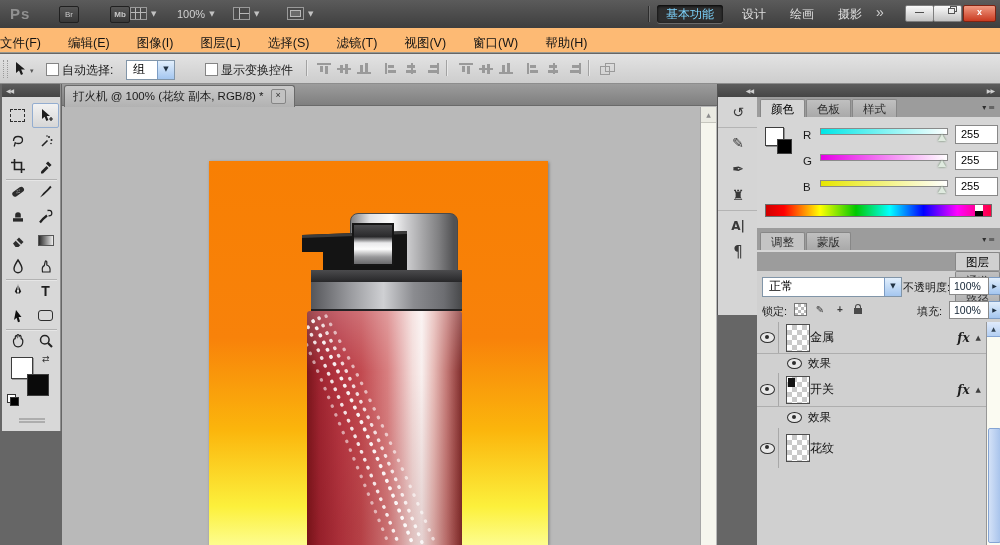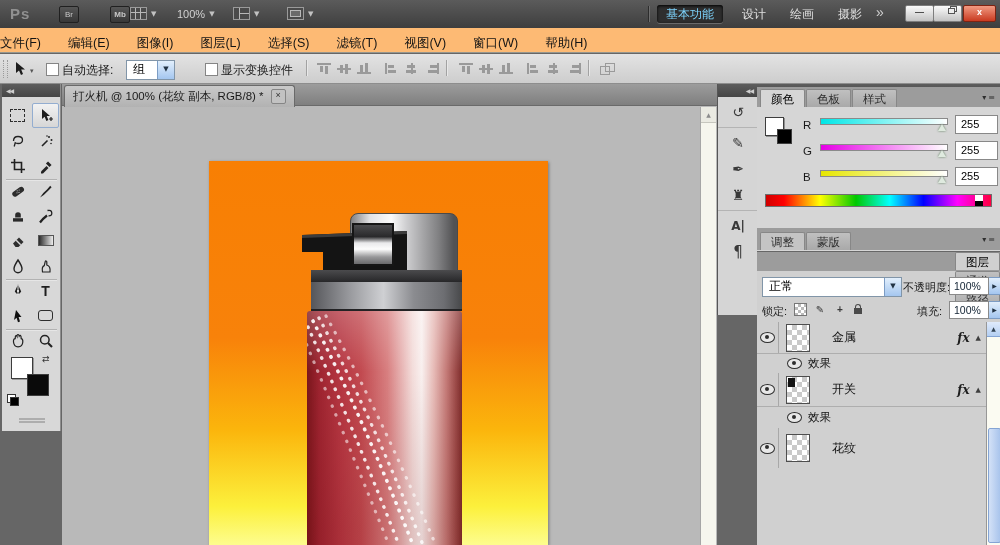--- a/index.html
+++ b/index.html
@@ -118,21 +118,21 @@
          line-height:13px;text-align:right;padding-right:6px;box-sizing:border-box;font-family:"DejaVu Sans",sans-serif;letter-spacing:-1px;}
   .panel{background:#d6d6d6;}
   .ptabrow{height:20px;background:#9c9c9c;display:flex;align-items:flex-end;padding-left:3px;gap:1px;}
   .ptab{height:18px;padding:0 10px;font-size:11.5px;color:#2e2e2e;background:linear-gradient(#c0c0c0,#a9a9a9);
         border:1px solid #878787;border-bottom:none;border-radius:2px 2px 0 0;line-height:18px;box-sizing:border-box;}
   .ptab.active{background:#d6d6d6;color:#000;}
   .pmenu{margin-left:auto;margin-right:5px;align-self:center;color:#2e2e2e;font-size:8px;display:flex;gap:2px;align-items:center;
          font-family:"DejaVu Sans",sans-serif;}
 
   
-  .colorpanel{left:0;top:3px;width:243px;height:164px;}
+  .colorpanel{left:0;top:13px;width:243px;height:164px;}
   .cfg{left:8px;top:30px;width:17px;height:17px;background:#fff;border:1px solid #3e3e3e;box-shadow:1px 1px 0 #909090;}
   .cbg{left:20px;top:42px;width:13px;height:13px;background:#000;border:1px solid #3e3e3e;}
   .chan{position:absolute;left:46px;display:flex;align-items:center;gap:7px;}
   .chan .lab{width:10px;font-size:11.5px;color:#1a1a1a;}
   .trackwrap{position:relative;width:128px;height:14px;}
   .track{width:128px;height:7px;border:1px solid #8a8a8a;box-sizing:border-box;}
   .tri{position:absolute;right:2px;top:6px;width:0;height:0;border-left:4px solid transparent;border-right:4px solid transparent;
        border-bottom:7px solid #dfeadf;filter:drop-shadow(0 0 1px #5a7a5a);}
   .cval{width:36px;height:17px;background:#fff;border:1px solid #888;font-size:11px;line-height:17px;padding-left:5px;color:#000;box-sizing:content-box;}
   .spectrum{left:8px;top:107px;width:227px;height:13px;border:1px solid #6e6e6e;box-sizing:border-box;
@@ -165,21 +165,21 @@
   .lrow{position:relative;display:flex;align-items:center;border-bottom:1px solid #aeaeae;box-sizing:border-box;background:#d0d0d0;}
   .eyecell{width:21px;align-self:stretch;border-right:1px solid #a8a8a8;display:flex;align-items:center;justify-content:center;flex:none;}
   .eye{display:inline-block;width:13px;height:9px;border:1px solid #2e2e2e;border-radius:50%;background:#e8e8e8;position:relative;}
   .eye::after{content:"";position:absolute;left:3.5px;top:1.5px;width:4px;height:4px;border-radius:50%;background:#2e2e2e;}
   .lthumb{position:relative;width:22px;height:26px;margin-left:7px;border:1px solid #4e4e4e;flex:none;
           background-color:#fff;
           background-image:linear-gradient(45deg,#c9c9c9 25%,transparent 25%,transparent 75%,#c9c9c9 75%),
                            linear-gradient(45deg,#c9c9c9 25%,transparent 25%,transparent 75%,#c9c9c9 75%);
           background-size:10px 10px;background-position:0 0,5px 5px;}
   .lthumb.notch::after{content:"";position:absolute;left:1px;top:1px;width:7px;height:9px;background:#141414;}
-  .lname{margin-left:22px;font-size:12px;color:#101010;white-space:nowrap;}
+  .lname{margin-left:0;font-size:12px;color:#101010;white-space:nowrap;}
   .fxbadge{margin-left:auto;font-family:"DejaVu Serif",serif;font-style:italic;font-weight:bold;font-size:12px;color:#1e1e1e;}
   .fxarrow{font-size:7px;color:#3e3e3e;margin:0 5px 0 6px;font-family:"DejaVu Sans",sans-serif;}
   .sub .lname{font-size:11.5px;}
   .selrow{background:#3a69c8;}
   .selrow .lname{color:#fff;}
   .selrow .eyecell{background:#d0d0d0;}
   .selrow .lthumb{box-shadow:0 0 0 1px #fff,0 0 0 2px #20252c;}
   .lscroll{left:229px;top:70px;width:14px;height:223px;background:#fbfbf2;border-left:1px solid #979797;box-sizing:border-box;}
   .lscroll .up{height:14px;background:linear-gradient(#dfeafb,#b4cff2);border-bottom:1px solid #84a4d4;text-align:center;
                font-size:6px;line-height:14px;color:#345;font-family:"DejaVu Sans",sans-serif;}

